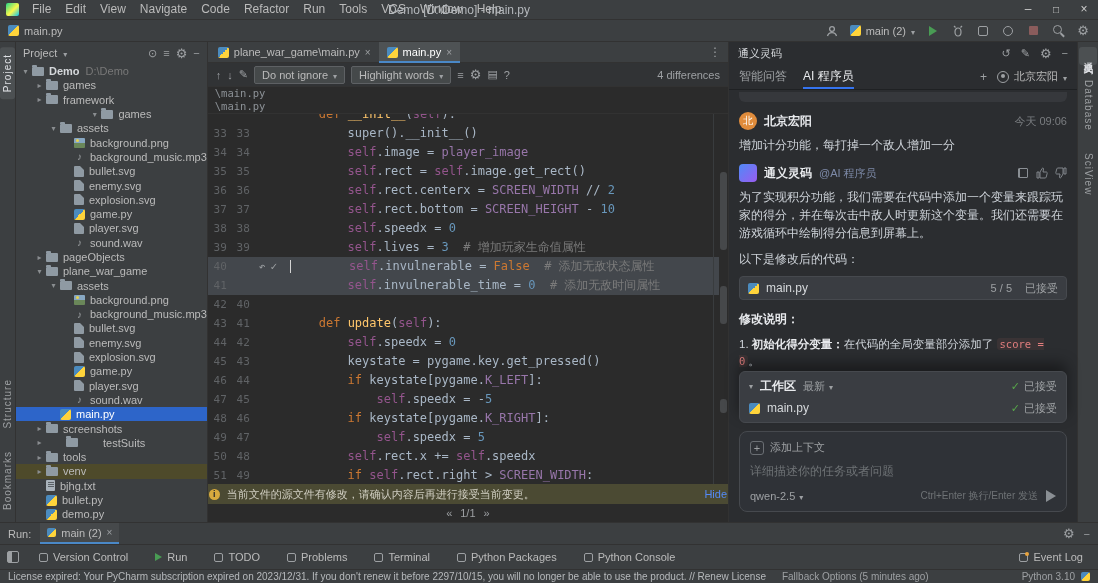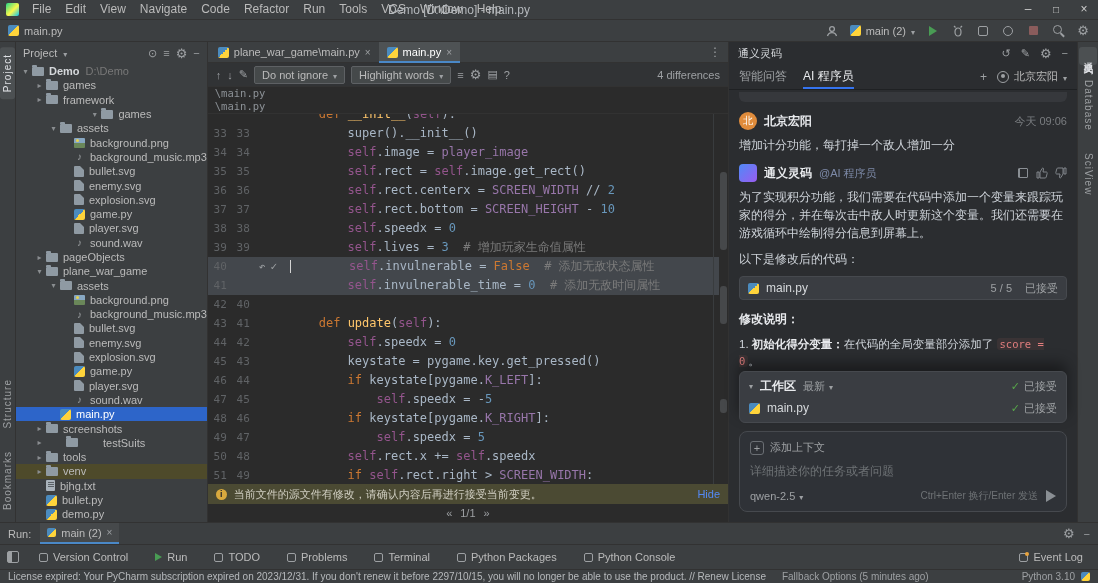--- a/index.html
+++ b/index.html
@@ -88,21 +88,21 @@
 .crow .gut{flex:0 0 36px;display:flex;align-items:center;gap:5px;padding-left:5px}
 .gicon{color:#9da0a3;font-size:11px;line-height:1}
 .i-undo::before{content:"↶"}.i-check2::before{content:"✓"}
 .crow .cl{flex:1;color:#a9b7c6;overflow:hidden}
 .crow.hl{background:#43474c}
 .caret{display:inline-block;width:1.5px;height:13px;background:#d4d4d4;vertical-align:middle}
 .kw{color:#cc7832}.slf{color:#94558d}.num{color:#6897bb}.cst{color:#9876aa}.fn{color:#ffc66b}.cmt{color:#7a7a7a}
 .margin-guide{position:absolute;top:0;bottom:0;left:505px;width:1px;background:#393c3e}
 .scrollbar{position:absolute;right:1px;top:0;bottom:0;width:7px}
 .sb-thumb{position:absolute;right:0;width:7px;background:#55585a;border-radius:3px;opacity:.65}
-.notif{flex:0 0 20px;background:#4b4a33;display:flex;align-items:center;gap:7px;padding:0 8px;font-size:11px;color:#cfcdc0}
+.notif{flex:0 0 20px;background:#4b4a33;display:flex;align-items:center;gap:7px;padding:0 1px;font-size:11px;color:#cfcdc0}
 .notif-icon{width:11px;height:11px;border-radius:50%;background:#d8a93e;color:#2b2b2b;font-size:9px;line-height:11px;text-align:center;font-weight:bold;flex:0 0 11px}
 .notif-icon::before{content:"i"}
 .notif a{margin-left:auto;color:#548af7;text-decoration:none;font-size:11px;cursor:pointer}
 .diffnav{flex:0 0 18px;display:flex;align-items:center;justify-content:center;gap:8px;color:#9da0a3;font-size:11px;background:#2b2b2b}
 
 .assistant{flex:0 0 349px;background:#2b2d30;border-left:1px solid #323232;display:flex;flex-direction:column;min-height:0}
 .as-header{flex:0 0 22px;display:flex;align-items:center;padding:0 9px;gap:10px}
 .as-title{font-size:11px;color:#d5d8db;white-space:nowrap}
 .aicon{color:#9da0a3;font-size:11px}
 .i-history::before{content:"↺"}

